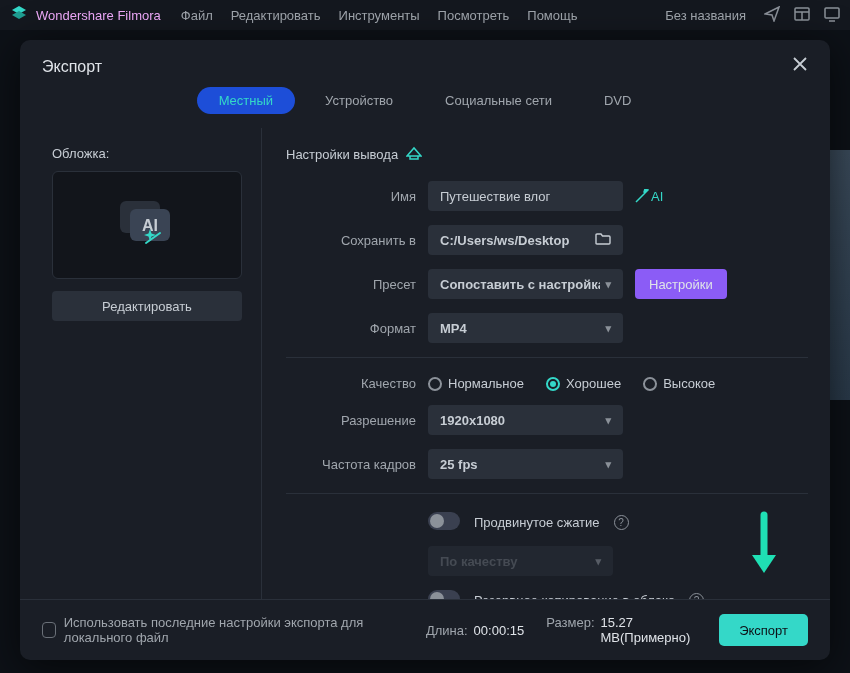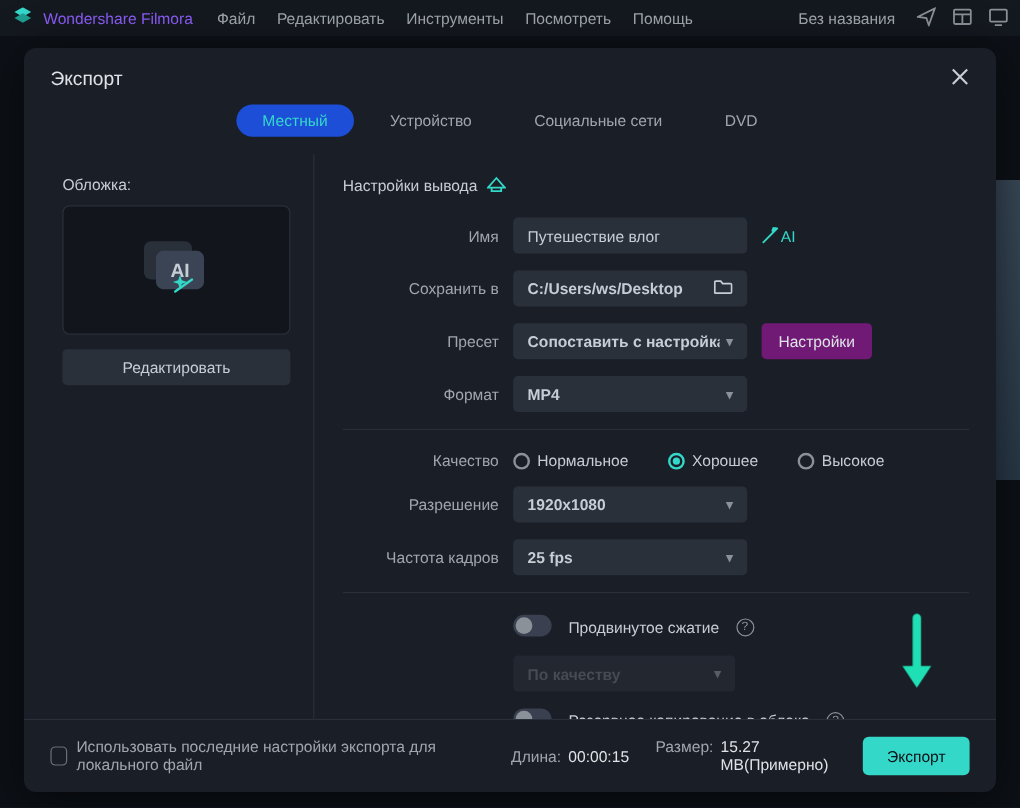--- a/index.html
+++ b/index.html
@@ -2,21 +2,21 @@
 <html><head>
 <meta charset="utf-8">
 <style>
   * { box-sizing: border-box; margin: 0; padding: 0; font-family: -apple-system, "Segoe UI", Arial, sans-serif; }
   body { width: 850px; height: 673px; background: #0d1117; color: #a0a6ad; font-size: 13px; overflow: hidden; position: relative; }
 
   
   .appbar { height: 30px; display: flex; align-items: center; padding: 0 10px; background: #14181f; }
   .appbar .logo { width: 18px; height: 18px; margin-right: 8px; position: relative; }
   .appbar .logo svg { display: block; }
-  .appbar .brand { color: #8b5cf6; font-size: 13px; margin-right: 20px; }
+  .appbar .brand { color: #f0abfc; font-size: 13px; margin-right: 20px; }
   .appbar .menu { display: flex; gap: 18px; }
   .appbar .menu span { color: #a0a6ad; cursor: pointer; }
   .appbar .spacer { flex: 1; }
   .appbar .doc { color: #a0a6ad; margin-right: 18px; }
   .appbar .righticons { display: flex; gap: 14px; align-items: center; }
   .appbar .righticons span { color: #8b9199; cursor: pointer; }
 
   
   .modal { position: absolute; left: 20px; top: 40px; width: 810px; height: 620px; background: #1a1e26; border-radius: 10px; box-shadow: 0 8px 40px rgba(0,0,0,.6); display: flex; flex-direction: column; }
   .modal-head { display: flex; align-items: center; justify-content: space-between; padding: 16px 22px 10px; }
@@ -45,23 +45,23 @@
 
   .row { display: flex; align-items: center; margin-bottom: 14px; gap: 12px; }
   .row .rlabel { width: 130px; text-align: right; color: #a0a6ad; font-size: 13px; }
   .field, .select { height: 30px; background: #2a303a; border: none; border-radius: 4px; color: #c7cdd4; padding: 0 12px; font-size: 13px; outline: none; }
   .field { width: 195px; }
   .select { width: 195px; display: flex; align-items: center; justify-content: space-between; cursor: pointer; font-weight: bold; }
   .select.disabled { opacity: .55; color: #6a7078; }
   .select .chev { color: #8b9199; font-size: 11px; }
   .aibtn { color: #34d8c8; font-size: 13px; display: inline-flex; align-items: center; gap: 2px; cursor: pointer; }
   .foldericon { color: #c7cdd4; }
-  .settingsbtn { height: 30px; padding: 0 14px; background: #701a75; border: none; border-radius: 4px; color: #dfe3e8; cursor: pointer; font-size: 13px; }
-
-  .radiogrp { display: flex; gap: 33px; }
+  .settingsbtn { height: 30px; padding: 0 14px; background: #8b5cf6; border: none; border-radius: 4px; color: #dfe3e8; cursor: pointer; font-size: 13px; }
+
+  .radiogrp { display: flex; gap: 22px; }
   .radio { display: inline-flex; align-items: center; gap: 6px; cursor: pointer; color: #c7cdd4; }
   .radio .dot { width: 14px; height: 14px; border: 2px solid #8b9199; border-radius: 50%; display: inline-block; position: relative; }
   .radio.checked .dot { border-color: #34d8c8; }
   .radio.checked .dot::after { content: ''; position: absolute; inset: 2px; background: #34d8c8; border-radius: 50%; }
 
   .divider { height: 1px; background: #2a303a; margin: 10px 0 18px 0; }
 
   .toggle-row { display: flex; align-items: flex-end; gap: 14px; margin-bottom: 16px; padding-left: 142px; }
   .toggle { width: 32px; height: 18px; background: #3a4050; border-radius: 10px; position: relative; cursor: pointer; flex-shrink: 0; }
   .toggle::after { content: ''; position: absolute; top: 2px; left: 2px; width: 14px; height: 14px; background: #8b9199; border-radius: 50%; }

